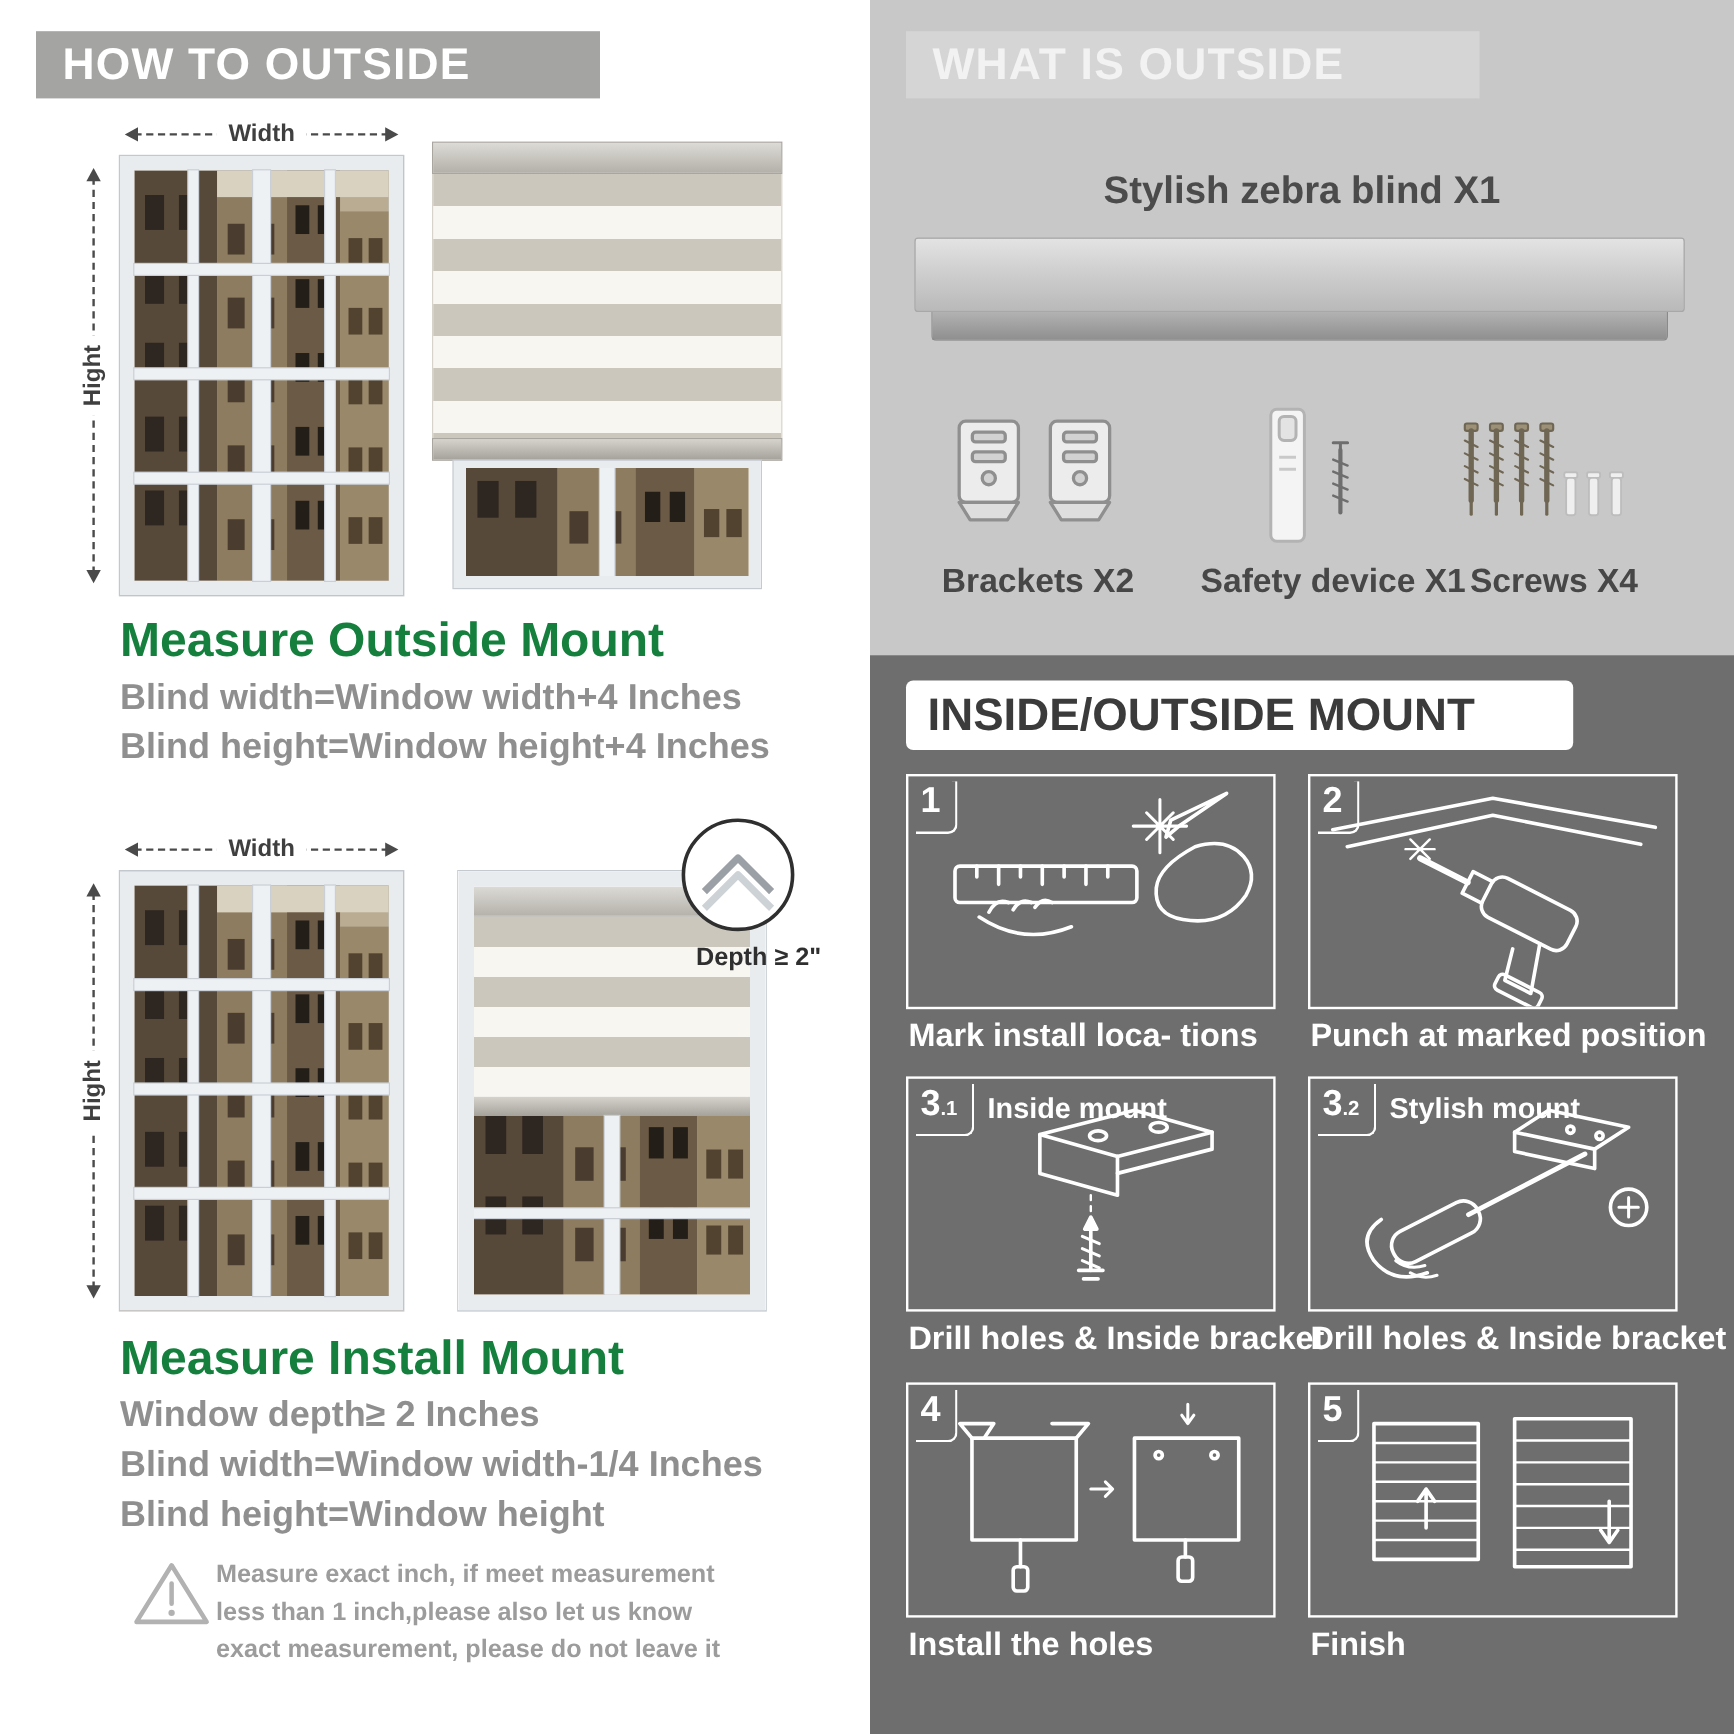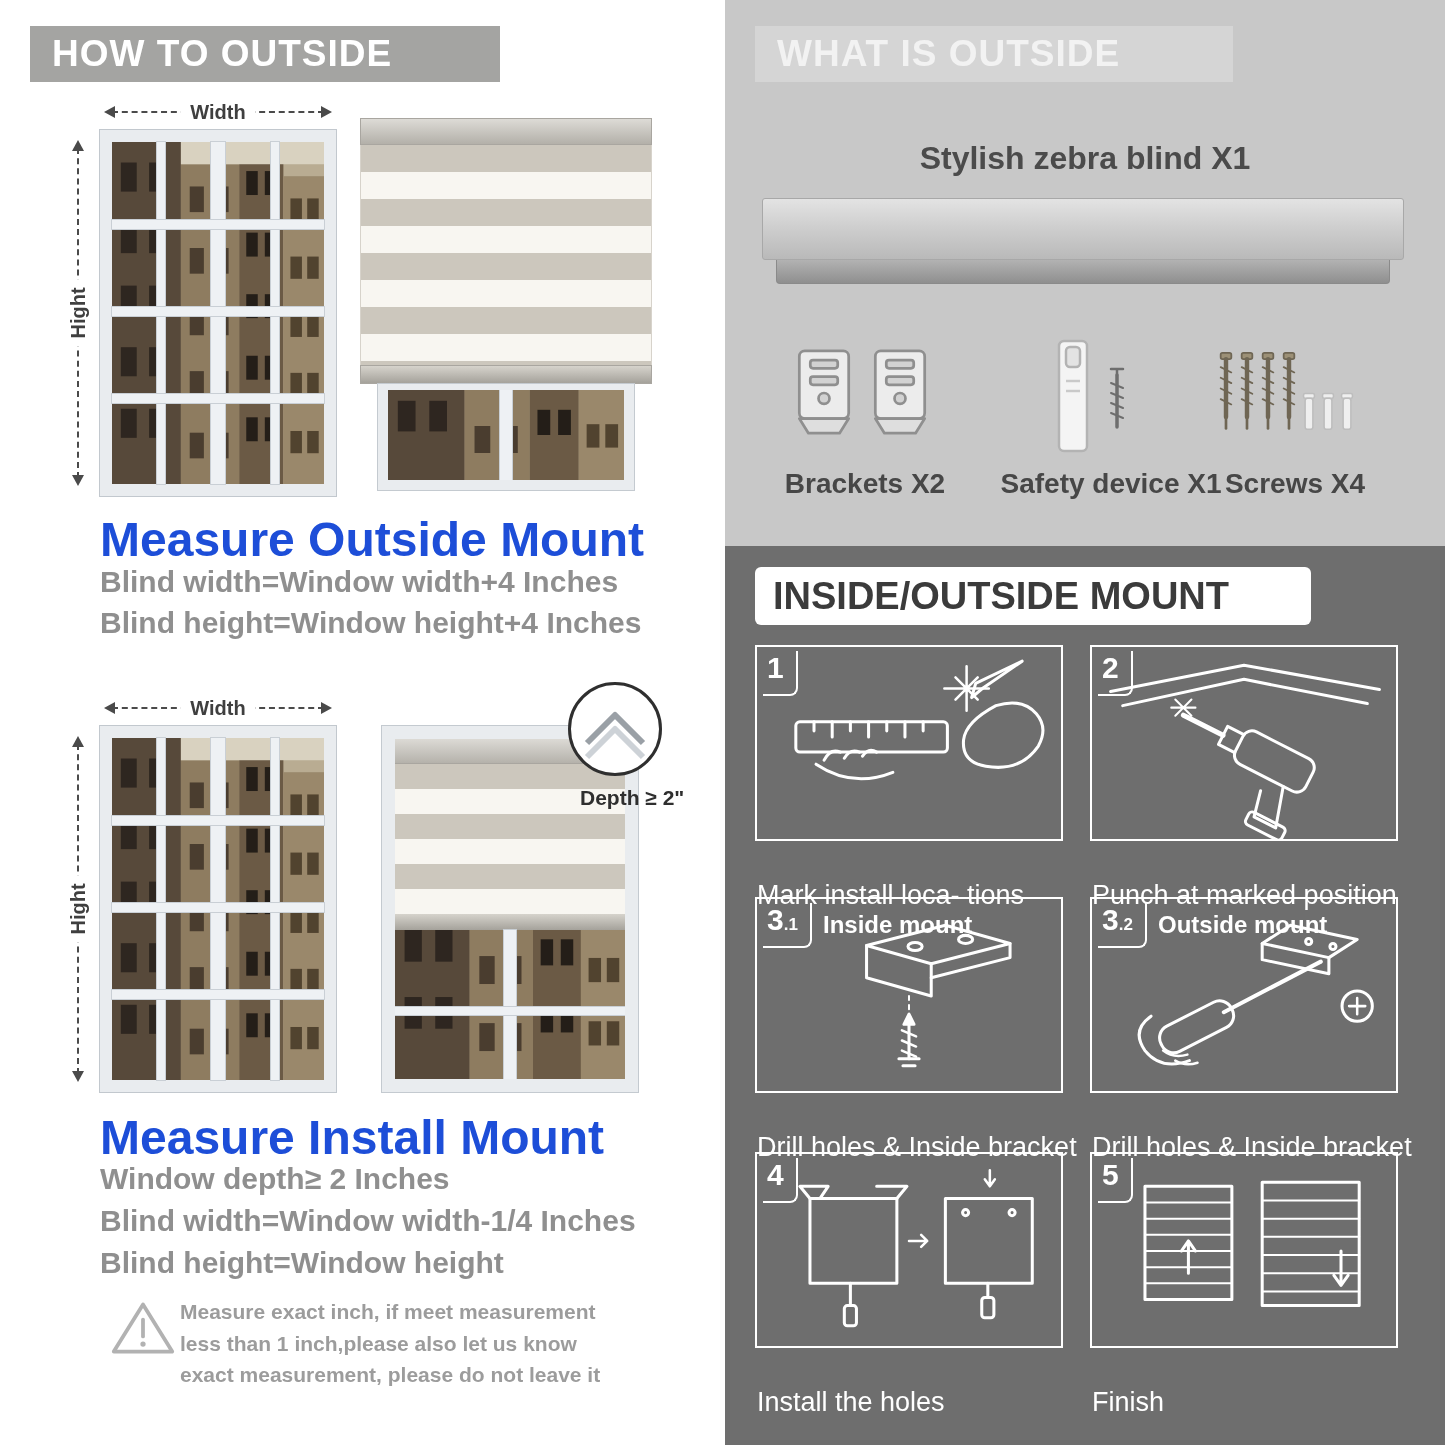--- a/index.html
+++ b/index.html
@@ -67,21 +67,21 @@
   .b2win svg{position:absolute;left:0;top:0;width:100%;height:100%;}
   .b2win .mvc{position:absolute;top:0;bottom:0;left:calc(50% - 6px);width:12px;background:#eef1f4;box-shadow:0 0 0 1px #c9cfd5;}
   .b2win .mhc{position:absolute;left:0;right:0;top:52%;height:8px;background:#eef1f4;box-shadow:0 0 0 1px #c9cfd5;}
 
   .depth-circle{position:absolute;left:568px;top:682px;width:94px;height:94px;border-radius:50%;
       border:3px solid #2f2f2f;background:#fff;box-sizing:border-box;}
   .depth-circle svg{width:100%;height:100%;}
   .depth-label{position:absolute;left:580px;top:786px;font-size:21px;font-weight:bold;color:#2f2f2f;}
 
   
-  .h2{position:absolute;font-size:48px;font-weight:bold;color:#1d4ed8;}
+  .h2{position:absolute;font-size:40px;font-weight:bold;color:#15803d;}
   .gline{position:absolute;font-size:30px;font-weight:bold;color:#8f8f8f;}
   .tout{left:100px;top:512px;} .tol1{left:100px;top:565px;} .tol2{left:100px;top:606px;}
   .tin{left:100px;top:1110px;} .til1{left:100px;top:1162px;} .til2{left:100px;top:1204px;} .til3{left:100px;top:1246px;}
   .note-tri{position:absolute;left:110px;top:1298px;width:66px;height:60px;}
   .note-text{position:absolute;left:180px;top:1296px;width:452px;font-size:21px;font-weight:600;
       color:#9c9c9c;line-height:1.5;}
 
   
   .right-top{position:absolute;left:725px;top:0;width:720px;height:546px;background:#c8c8c8;}
   .product-label{position:absolute;left:725px;top:140px;width:720px;text-align:center;
@@ -104,21 +104,21 @@
   .right-bottom{position:absolute;left:725px;top:546px;width:720px;height:899px;background:#6e6e6e;}
   .step{position:absolute;width:308px;height:196px;border:2px solid #fff;box-sizing:border-box;}
   .s1{left:755px;top:645px;} .s2{left:1090px;top:645px;}
   .s3{left:755px;top:897px;} .s4{left:1090px;top:897px;}
   .s5{left:755px;top:1152px;} .s6{left:1090px;top:1152px;}
   .numbox{position:absolute;top:4px;left:6px;color:#fff;font-size:30px;font-weight:bold;line-height:34px;
       padding:0 12px 4px 4px;border-right:2px solid #fff;border-bottom:2px solid #fff;border-bottom-right-radius:8px;z-index:2;}
   .numbox .sub{font-size:17px;}
   .steplabel{position:absolute;top:12px;left:66px;color:#fff;font-weight:bold;font-size:24px;z-index:2;}
   .art{position:absolute;left:0;top:0;width:100%;height:100%;}
-  .caption{position:absolute;color:#fff;font-weight:normal;font-size:27px;white-space:nowrap;margin-top:32px;}
+  .caption{position:absolute;color:#fff;font-weight:bold;font-size:27px;white-space:nowrap;}
   .c1{left:757px;top:848px;} .c2{left:1092px;top:848px;}
   .c3{left:757px;top:1100px;} .c4{left:1092px;top:1100px;}
   .c5{left:757px;top:1355px;} .c6{left:1092px;top:1355px;}
 </style>
 </head>
 <body>
 
 <svg width="0" height="0" style="position:absolute" aria-hidden="true">
   <defs>
     <symbol id="winscene" viewBox="0 0 240 400">
@@ -463,21 +463,21 @@
   </div>
   <div class="step s3">
     <div class="numbox"><span>3</span><span class="sub">.1</span></div>
     <div class="steplabel">Inside mount</div>
     <svg class="art" viewBox="0 0 300 190">
         <use href="#art3"></use>
       </svg>
   </div>
   <div class="step s4">
     <div class="numbox"><span>3</span><span class="sub">.2</span></div>
-    <div class="steplabel">Outside mount</div>
+    <div class="steplabel">Stylish mount</div>
     <svg class="art" viewBox="0 0 300 190">
         <use href="#art4"></use>
       </svg>
   </div>
   <div class="step s5">
     <div class="numbox"><span>4</span><span class="sub"></span></div>
     <svg class="art" viewBox="0 0 300 190">
         <use href="#art5"></use>
       </svg>
   </div>

